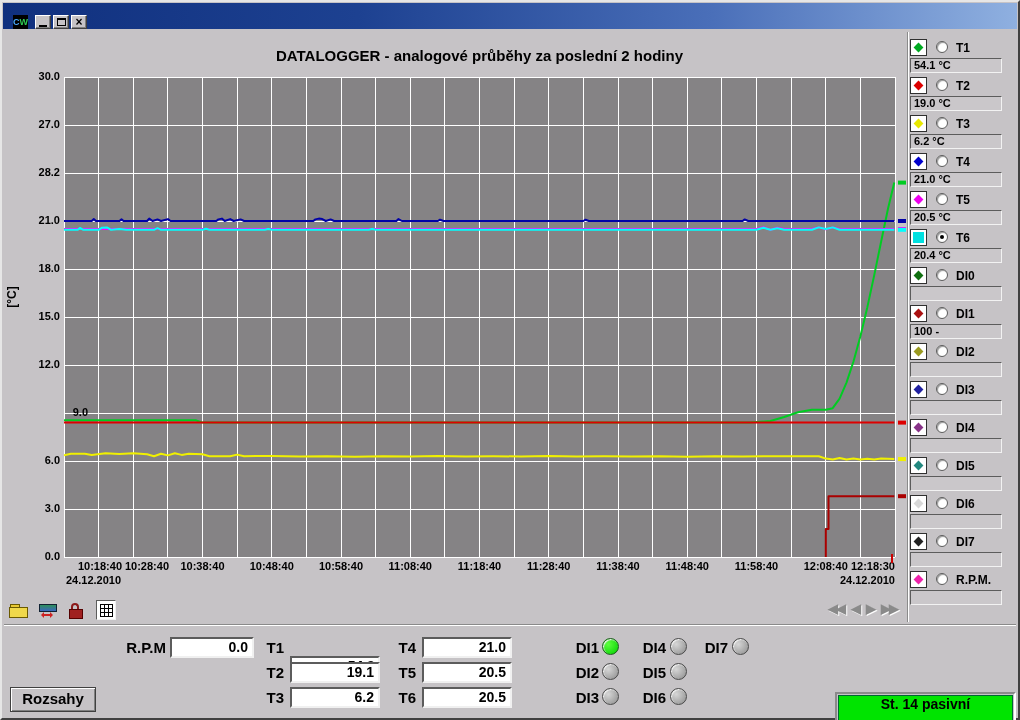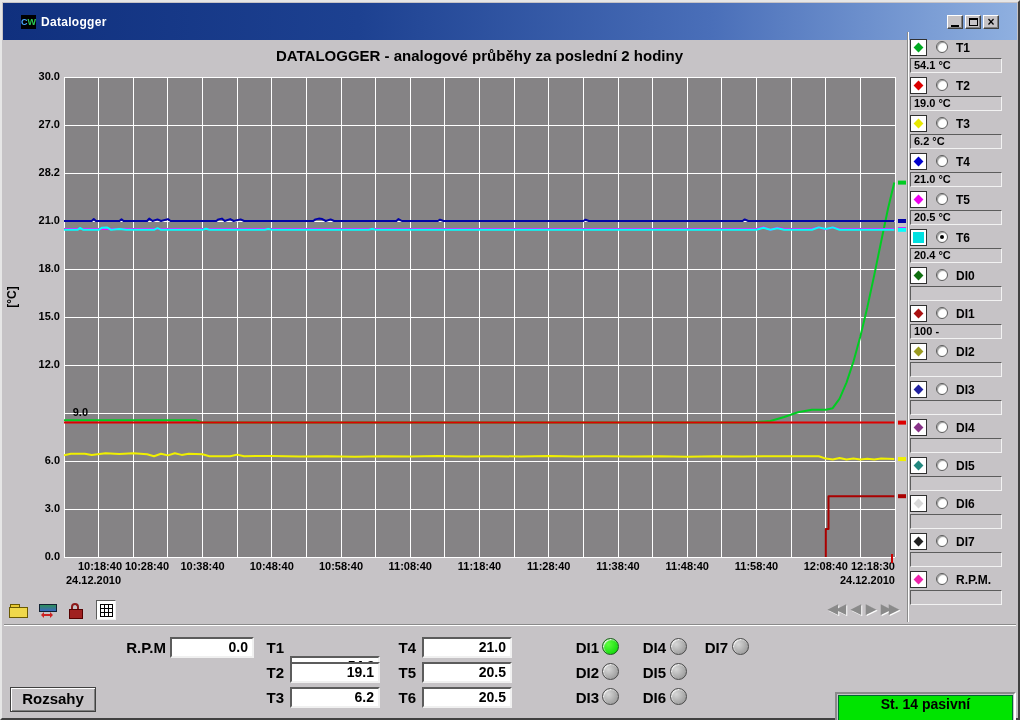--- a/index.html
+++ b/index.html
@@ -1,22 +1,22 @@
 <!DOCTYPE html>
 <html><head>
 <meta charset="utf-8">
 <style>
   html,body{margin:0;padding:0;}
   body{width:1020px;height:720px;background:#c6c3c6;font-family:"Liberation Sans",sans-serif;position:relative;overflow:hidden;}
   #window{position:absolute;inset:0;background:#c6c3c6;border:2px solid;border-color:#e6e6e6 #404040 #404040 #e6e6e6;box-sizing:border-box;}
 
   
-  #titlebar{position:absolute;left:1px;top:1px;right:1px;height:37px;
+  #titlebar{position:absolute;left:1px;top:1px;right:1px;height:26px;
     background:linear-gradient(90deg,#10307e 0%,#1d4191 35%,#4a6fb9 70%,#8fb0e0 100%);
-    display:flex;align-items:center;padding:0 18px;box-sizing:border-box;}
+    display:flex;align-items:flex-end;padding:0 10px;box-sizing:border-box;}
   #app-icon{width:15px;height:14px;background:#000;color:#fff;font:bold 9px/14px "Liberation Sans",sans-serif;
     text-align:center;margin-right:5px;letter-spacing:0;}
   #app-icon .ic{color:#4aa8ff;} #app-icon .iw{color:#2ecc52;}
   #win-title{color:#fff;font:bold 12px "Liberation Sans",sans-serif;letter-spacing:.3px;flex:1;}
   .wbtn{width:16px;height:14px;background:#c6c3c6;border:1px solid;border-color:#fff #404040 #404040 #fff;
     box-shadow:inset -1px -1px 0 #808080;margin-left:2px;display:flex;align-items:center;justify-content:center;box-sizing:border-box;}
   .g-min{width:8px;height:2px;background:#000;margin-top:8px;}
   .g-max{width:9px;height:8px;border:1px solid #000;border-top-width:2px;box-sizing:border-box;}
   .g-close{font:bold 12px/1 "Liberation Sans",sans-serif;color:#000;}
 
@@ -91,21 +91,20 @@
   #status{width:100%;height:100%;background:#00e400;border:1px solid #063;box-sizing:border-box;
     font:bold 14px/16px "Liberation Sans",sans-serif;text-align:center;color:#000;}
 </style>
 </head>
 <body>
 
 <div id="window">
 
   <div id="titlebar">
     <div id="app-icon"><span class="ic">C</span><span class="iw">W</span></div>
-    <div id="win-title">Datalogger</div>
     <div class="wbtn">
         <div class="g-min"></div>
       </div>
     <div class="wbtn">
         <div class="g-max"></div>
       </div>
     <div class="wbtn">
         <div class="g-close">×</div>
       </div>
   </div>

